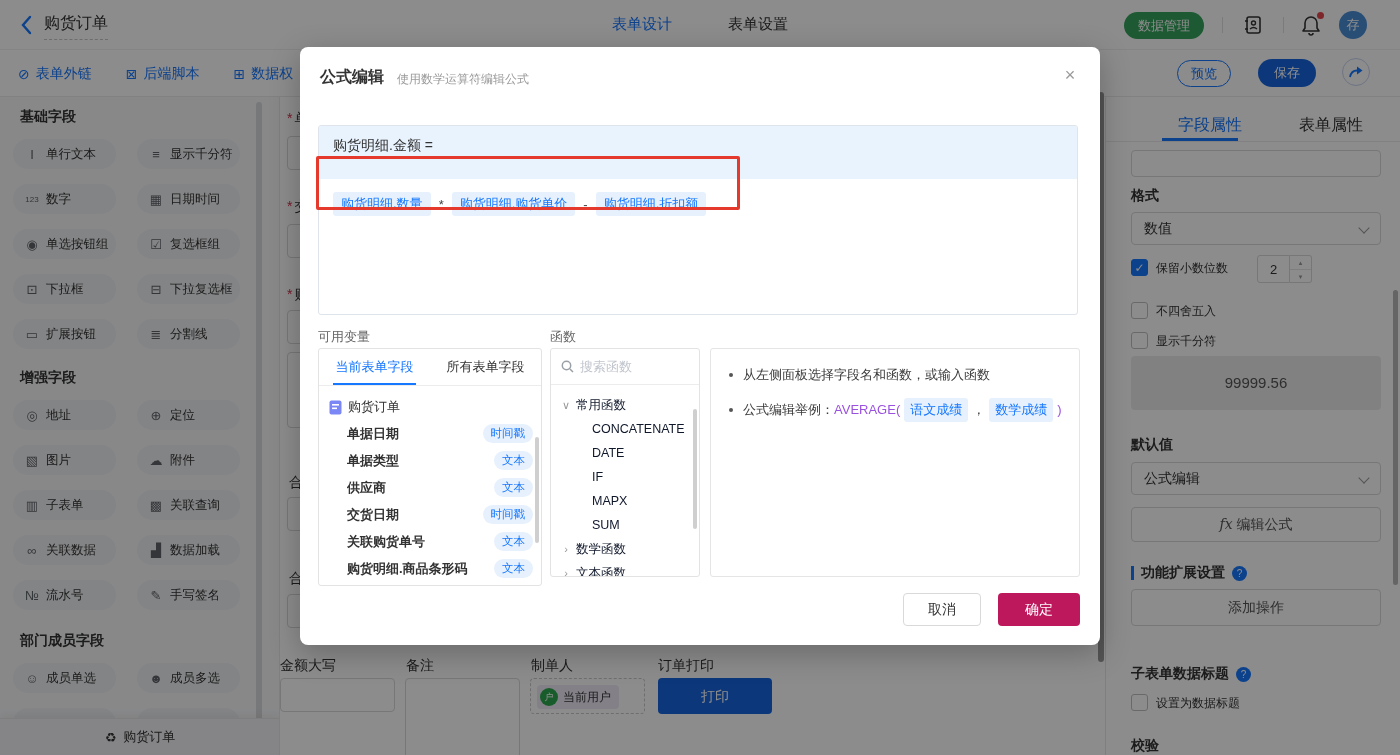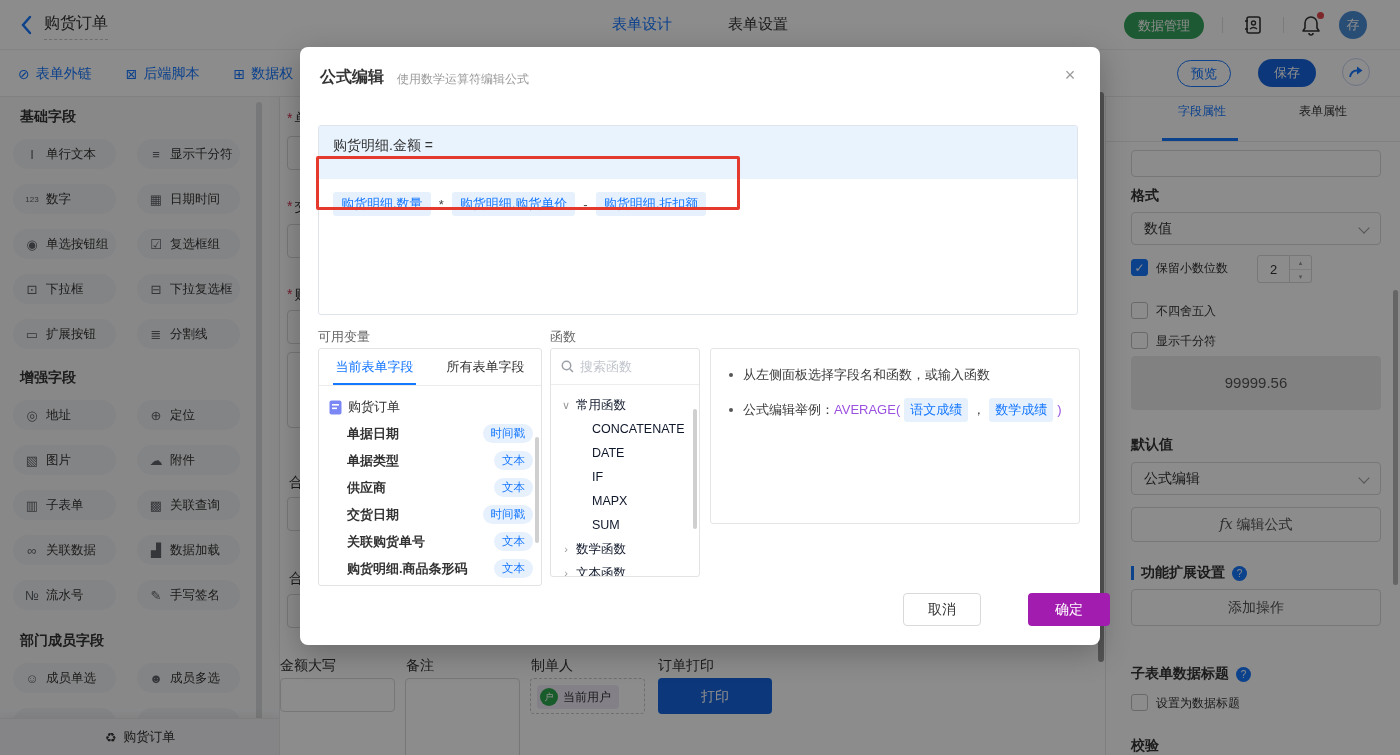--- a/index.html
+++ b/index.html
@@ -51,21 +51,21 @@
   .c-input { position:absolute; border:1px solid #d9d9d9; border-radius:4px; background:#fff; width:115px; height:34px; }
   .maker-box { position:absolute; border:1px dashed #c9c9c9; border-radius:4px; width:115px; height:36px; }
   .maker-chip { position:absolute; left:6px; top:6px; height:24px; background:#eee9f7; border-radius:4px; display:flex; align-items:center; gap:5px; padding:0 8px 0 3px; }
   .maker-avatar { width:18px; height:18px; border-radius:50%; background:#2fa84f; color:#fff; font-size:9px; text-align:center; line-height:18px; }
   .maker-chip .nm { font-size:12px; color:#333; }
   .btn-print { position:absolute; width:114px; height:36px; border-radius:4px; background:#1766e0; color:#fff; font-size:14px; text-align:center; line-height:36px; cursor:pointer; }
   .canvas-scroll { position:absolute; left:1098px; top:92px; width:6px; height:570px; border-radius:3px; background:#999; }
 
   
   .rpanel { position:absolute; left:1105px; top:97px; width:295px; height:658px; background:#fff; border-left:1px solid #e8e8e8; overflow:hidden; }
-  .rp-tab { position:absolute; top:6px; font-size:12px; color:#333; cursor:pointer; }
+  .rp-tab { position:absolute; top:18px; font-size:16px; color:#333; cursor:pointer; }
   .rp-tab.active { color:#1677ff; }
   .rp-underline { position:absolute; left:56px; top:41px; width:76px; height:3px; background:#1677ff; }
   .rp-divider { position:absolute; left:0; top:44px; width:295px; height:1px; background:#ececec; }
   .rp-input { position:absolute; left:25px; width:250px; border:1px solid #d9d9d9; border-radius:4px; background:#fff; }
   .rp-label { position:absolute; left:25px; font-size:14px; font-weight:bold; color:#333; }
   .rp-select { position:absolute; left:25px; width:250px; height:33px; border:1px solid #d9d9d9; border-radius:4px; background:#fff; font-size:14px; color:#333; line-height:31px; padding-left:12px; cursor:pointer; }
   .chev { position:absolute; right:12px; top:11px; width:8px; height:8px; border-right:1.5px solid #999; border-bottom:1.5px solid #999; transform:rotate(45deg); }
   .cb { position:absolute; left:25px; width:17px; height:17px; border:1px solid #c0c0c0; border-radius:3px; background:#fff; cursor:pointer; }
   .cb.checked { background:#1677ff; border-color:#1677ff; color:#fff; font-size:12px; text-align:center; line-height:16px; }
   .cb-label { position:absolute; left:50px; font-size:12px; color:#333; }
@@ -106,27 +106,27 @@
   .fn-panel { position:absolute; left:250px; top:301px; width:150px; height:229px; border:1px solid #e3e3e3; border-radius:3px; overflow:hidden; }
   .fn-search { height:36px; border-bottom:1px solid #ececec; display:flex; align-items:center; gap:6px; padding-left:10px; }
   .fn-search input { border:none; outline:none; width:100px; font-size:13px; color:#333; font-family:inherit; }
   .fn-search input::placeholder { color:#c0c4cc; }
   .fn-list { padding:8px 0 0 10px; }
   .fn-row { display:flex; align-items:center; height:24px; gap:5px; cursor:pointer; }
   .fn-row .arrow { color:#999; font-size:11px; width:10px; text-align:center; }
   .fn-row .fl { font-size:12.5px; color:#0f172a; }
   .fn-row[data-indent="1"] { padding-left:16px; }
   .fn-scroll { position:absolute; right:2px; top:60px; width:4px; height:120px; border-radius:2px; background:#cfcfcf; }
-  .help-panel { position:absolute; left:410px; top:301px; width:370px; height:176px; border:1px solid #e5e5e5; border-radius:3px; padding:16px 14px; font-size:13px; color:#3a3a3a; }
+  .help-panel { position:absolute; left:410px; top:301px; width:370px; height:229px; border:1px solid #e5e5e5; border-radius:3px; padding:16px 14px; font-size:13px; color:#3a3a3a; }
   .help-row { display:flex; align-items:center; margin-bottom:13px; flex-wrap:wrap; line-height:20px; }
   .help-row .dot { width:4px; height:4px; border-radius:50%; background:#555; margin:0 10px 0 4px; flex:none; }
   .help-fn { color:#9b51e0; }
   .help-chip { background:#e6f1fd; color:#1677ff; padding:2px 6px; border-radius:3px; margin:0 4px; }
   .btn-cancel { position:absolute; left:603px; top:546px; width:78px; height:33px; border:1px solid #d9d9d9; border-radius:4px; background:#fff; font-size:14px; color:#333; text-align:center; line-height:31px; cursor:pointer; }
-  .btn-ok { position:absolute; left:698px; top:546px; width:82px; height:33px; border-radius:4px; background:#a21caf; font-size:14px; color:#fff; text-align:center; line-height:33px; cursor:pointer;margin-left:30px; }
+  .btn-ok { position:absolute; left:698px; top:546px; width:82px; height:33px; border-radius:4px; background:#be185d; font-size:14px; color:#fff; text-align:center; line-height:33px; cursor:pointer; }
   .red-annotation { position:absolute; left:316px; top:156px; width:424px; height:54px; border:3px solid #e6392e; border-radius:2px; z-index:700; }
 </style>
 </head>
 <body>
 
 <div class="topbar">
   <svg class="back" viewBox="0 0 12 20">
       <polyline points="10,2 3,10 10,18" fill="none" stroke="#1677ff" stroke-width="2.4" stroke-linecap="round"></polyline>
     </svg>
   <div class="doc-title">购货订单</div>

